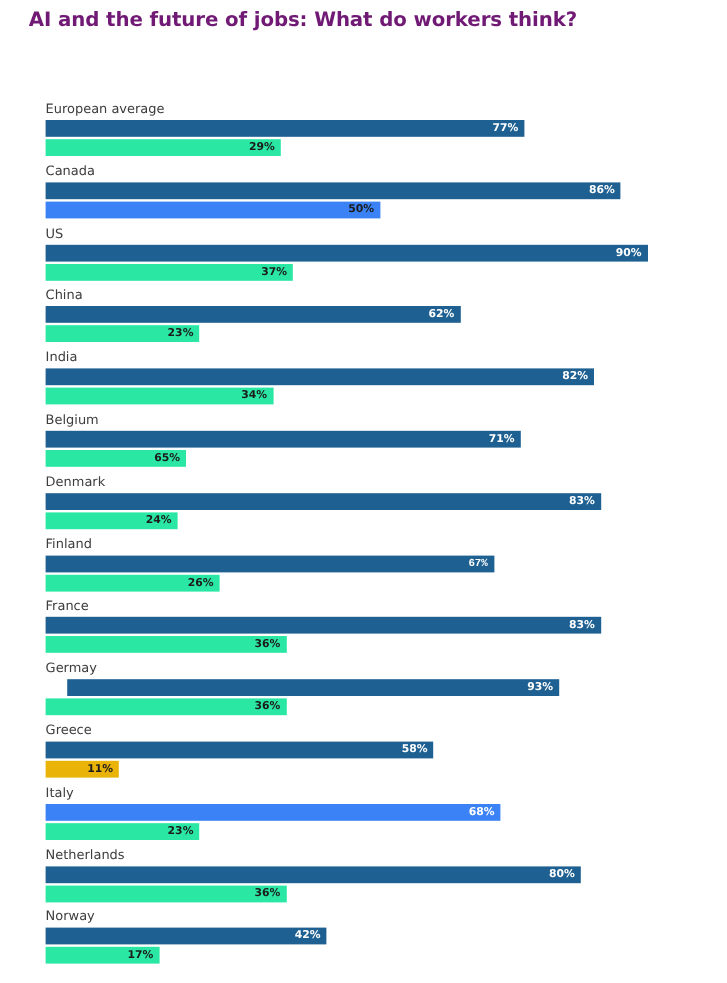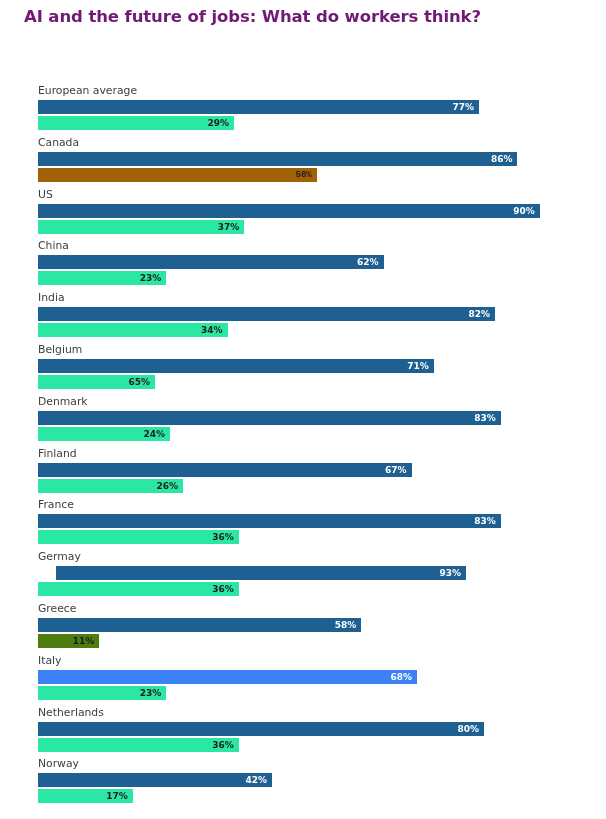--- a/index.html
+++ b/index.html
@@ -108,40 +108,40 @@
 <body>
 
 <div id="chart-root">
 
   <div class="chart-title">AI and the future of jobs: What do workers think?</div>
 
 
   <div class="plot-area" id="plot-area">
       <div class="group">
         <div class="group-label">European average</div>
-        <div class="bar-track series-a" style="width: 441px;">
+        <div class="bar-track series-a" style="width: 399px;">
           <div class="bar series-a" style="background: rgb(30, 96, 145);">
             <span class="bar-value">77%</span>
           </div>
         </div>
         <div class="bar-track series-b" style="width: 196px;">
           <div class="bar series-b" style="background: rgb(42, 232, 164);">
             <span class="bar-value">29%</span>
           </div>
         </div>
       </div>
       <div class="group">
         <div class="group-label">Canada</div>
         <div class="bar-track series-a" style="width: 479.45px;">
           <div class="bar series-a" style="background: rgb(30, 96, 145); padding-left: 25px;">
             <span class="bar-value">86%</span>
           </div>
         </div>
         <div class="bar-track series-b" style="width: 278.75px;">
-          <div class="bar series-b" style="background: #a16207; font-family: Liberation Mono, monospace;">
+          <div class="bar series-b" style="background: #3b82f6;">
             <span class="bar-value">50%</span>
           </div>
         </div>
       </div>
       <div class="group">
         <div class="group-label">US</div>
         <div class="bar-track series-a" style="width: 501.75px;">
           <div class="bar series-a" style="background: rgb(30, 96, 145);">
             <span class="bar-value">90%</span>
           </div>
@@ -191,29 +191,29 @@
           </div>
         </div>
       </div>
       <div class="group">
         <div class="group-label">Denmark</div>
         <div class="bar-track series-a" style="width: 462.725px;">
           <div class="bar series-a" style="background: rgb(30, 96, 145);">
             <span class="bar-value">83%</span>
           </div>
         </div>
-        <div class="bar-track series-b" style="width: 132px;">
+        <div class="bar-track series-b" style="width: 110px;">
           <div class="bar series-b" style="background: rgb(42, 232, 164);">
             <span class="bar-value">24%</span>
           </div>
         </div>
       </div>
       <div class="group">
         <div class="group-label">Finland</div>
-        <div class="bar-track series-a" style="width: 373.525px;">
+        <div class="bar-track series-a" style="width: 373.525px; font-family: Liberation Mono, monospace;">
           <div class="bar series-a" style="background: rgb(30, 96, 145);">
             <span class="bar-value">67%</span>
           </div>
         </div>
         <div class="bar-track series-b" style="width: 144.95px;">
           <div class="bar series-b" style="background: rgb(42, 232, 164);">
             <span class="bar-value">26%</span>
           </div>
         </div>
       </div>
@@ -244,21 +244,21 @@
         </div>
       </div>
       <div class="group">
         <div class="group-label">Greece</div>
         <div class="bar-track series-a" style="width: 323.35px;">
           <div class="bar series-a" style="background: rgb(30, 96, 145);">
             <span class="bar-value">58%</span>
           </div>
         </div>
         <div class="bar-track series-b" style="width: 61.325px;">
-          <div class="bar series-b" style="background: #4d7c0f; align-items: flex-end;">
+          <div class="bar series-b" style="background: #eab308; align-items: flex-end;">
             <span class="bar-value">11%</span>
           </div>
         </div>
       </div>
       <div class="group">
         <div class="group-label">Italy</div>
         <div class="bar-track series-a" style="width: 379.1px;">
           <div class="bar series-a" style="background: #3b82f6; align-items: center;">
             <span class="bar-value">68%</span>
           </div>

